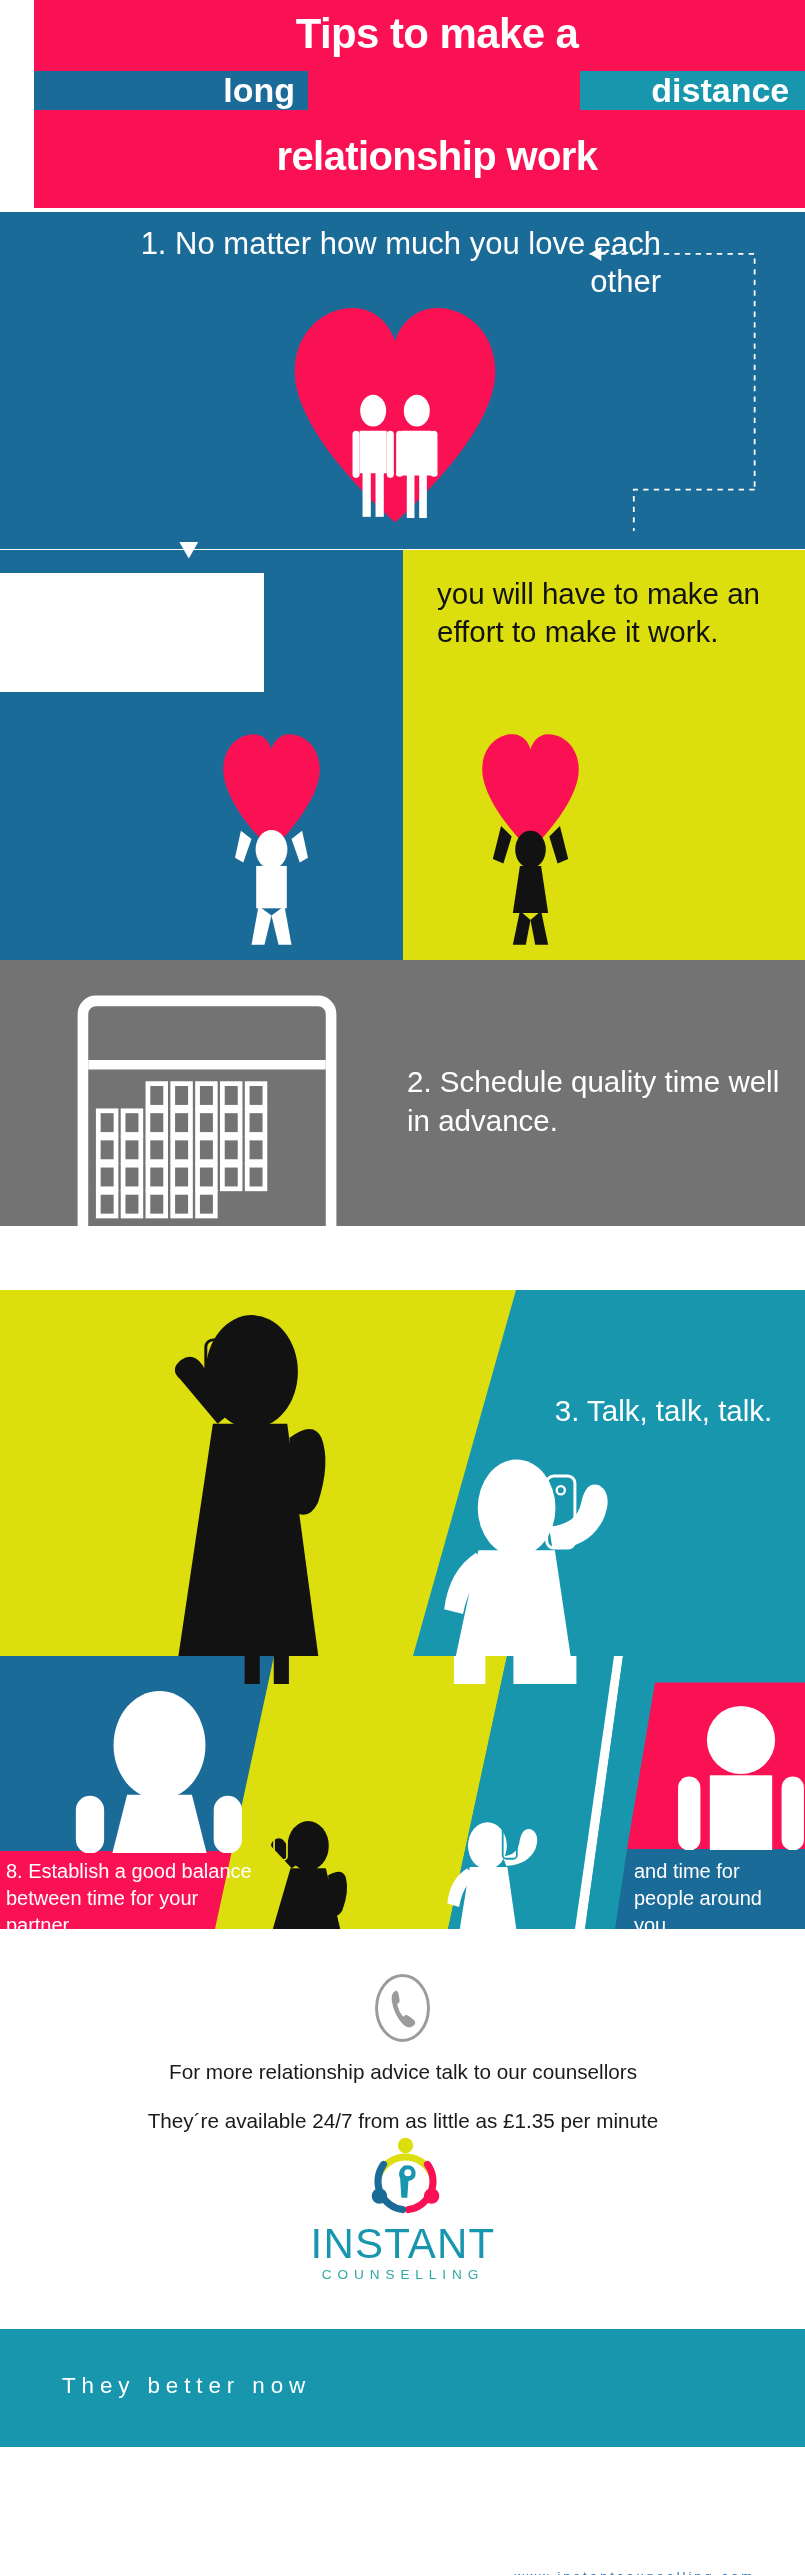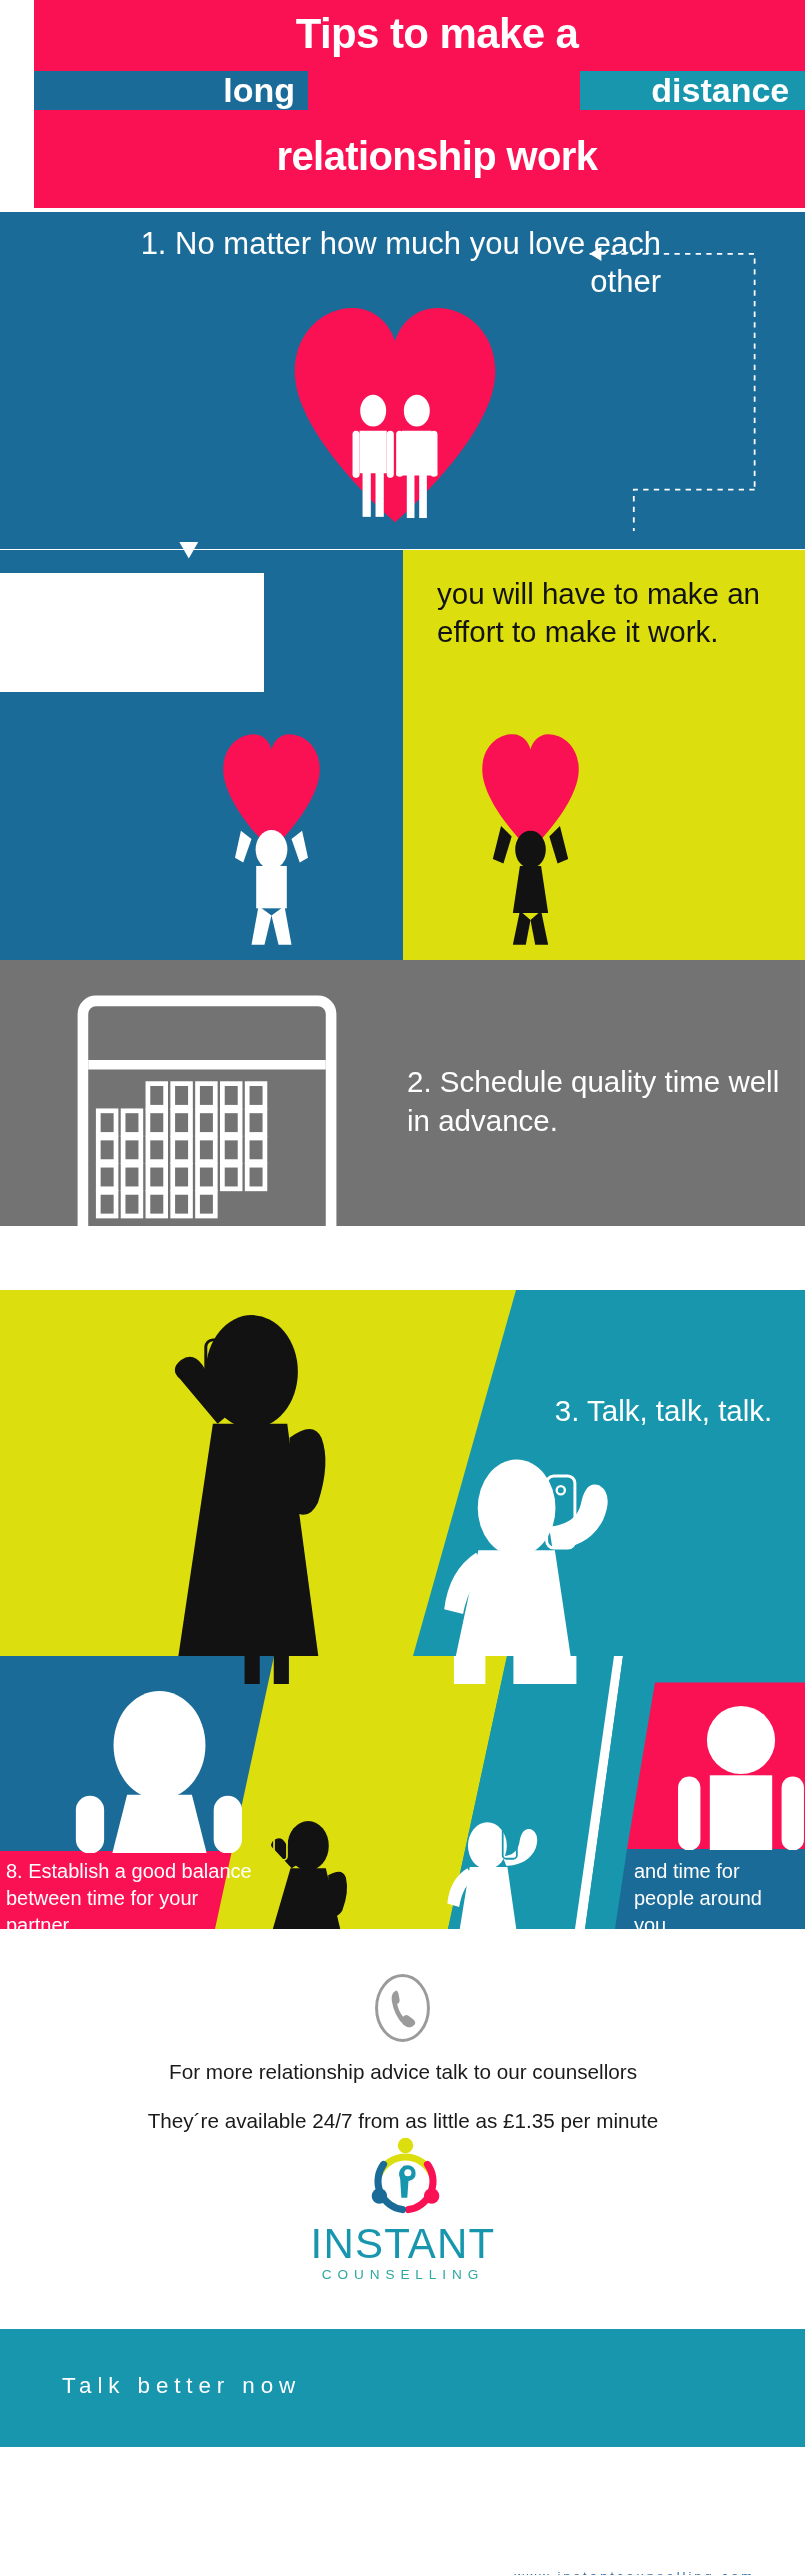--- a/index.html
+++ b/index.html
@@ -425,18 +425,18 @@
         <path d="M70 124 A 48 48 0 0 1 38 48" fill="none" stroke="#1B6B99" stroke-width="12" stroke-linecap="round"></path>
         <circle cx="31" cy="101" r="13" fill="#1B6B99"></circle>
         <path d="M72 50 Q 90 46 92 62 Q 93 74 80 76 L78 104 L68 104 L66 72 Q 60 60 72 50 Z" fill="#1796AE"></path>
         <circle cx="79" cy="62" r="6" fill="#ffffff"></circle>
       </svg>
       <div id="logo-instant">INSTANT</div>
       <div id="logo-counselling">COUNSELLING</div>
     </div>
 
     <div id="teal-strip"></div>
-    <div id="tagline">Talk better now</div>
+    <div id="tagline">They better now</div>
     <div id="website">www.instantcounselling.com</div>
   </div>
 
 </div>
 
 
 </body></html>

